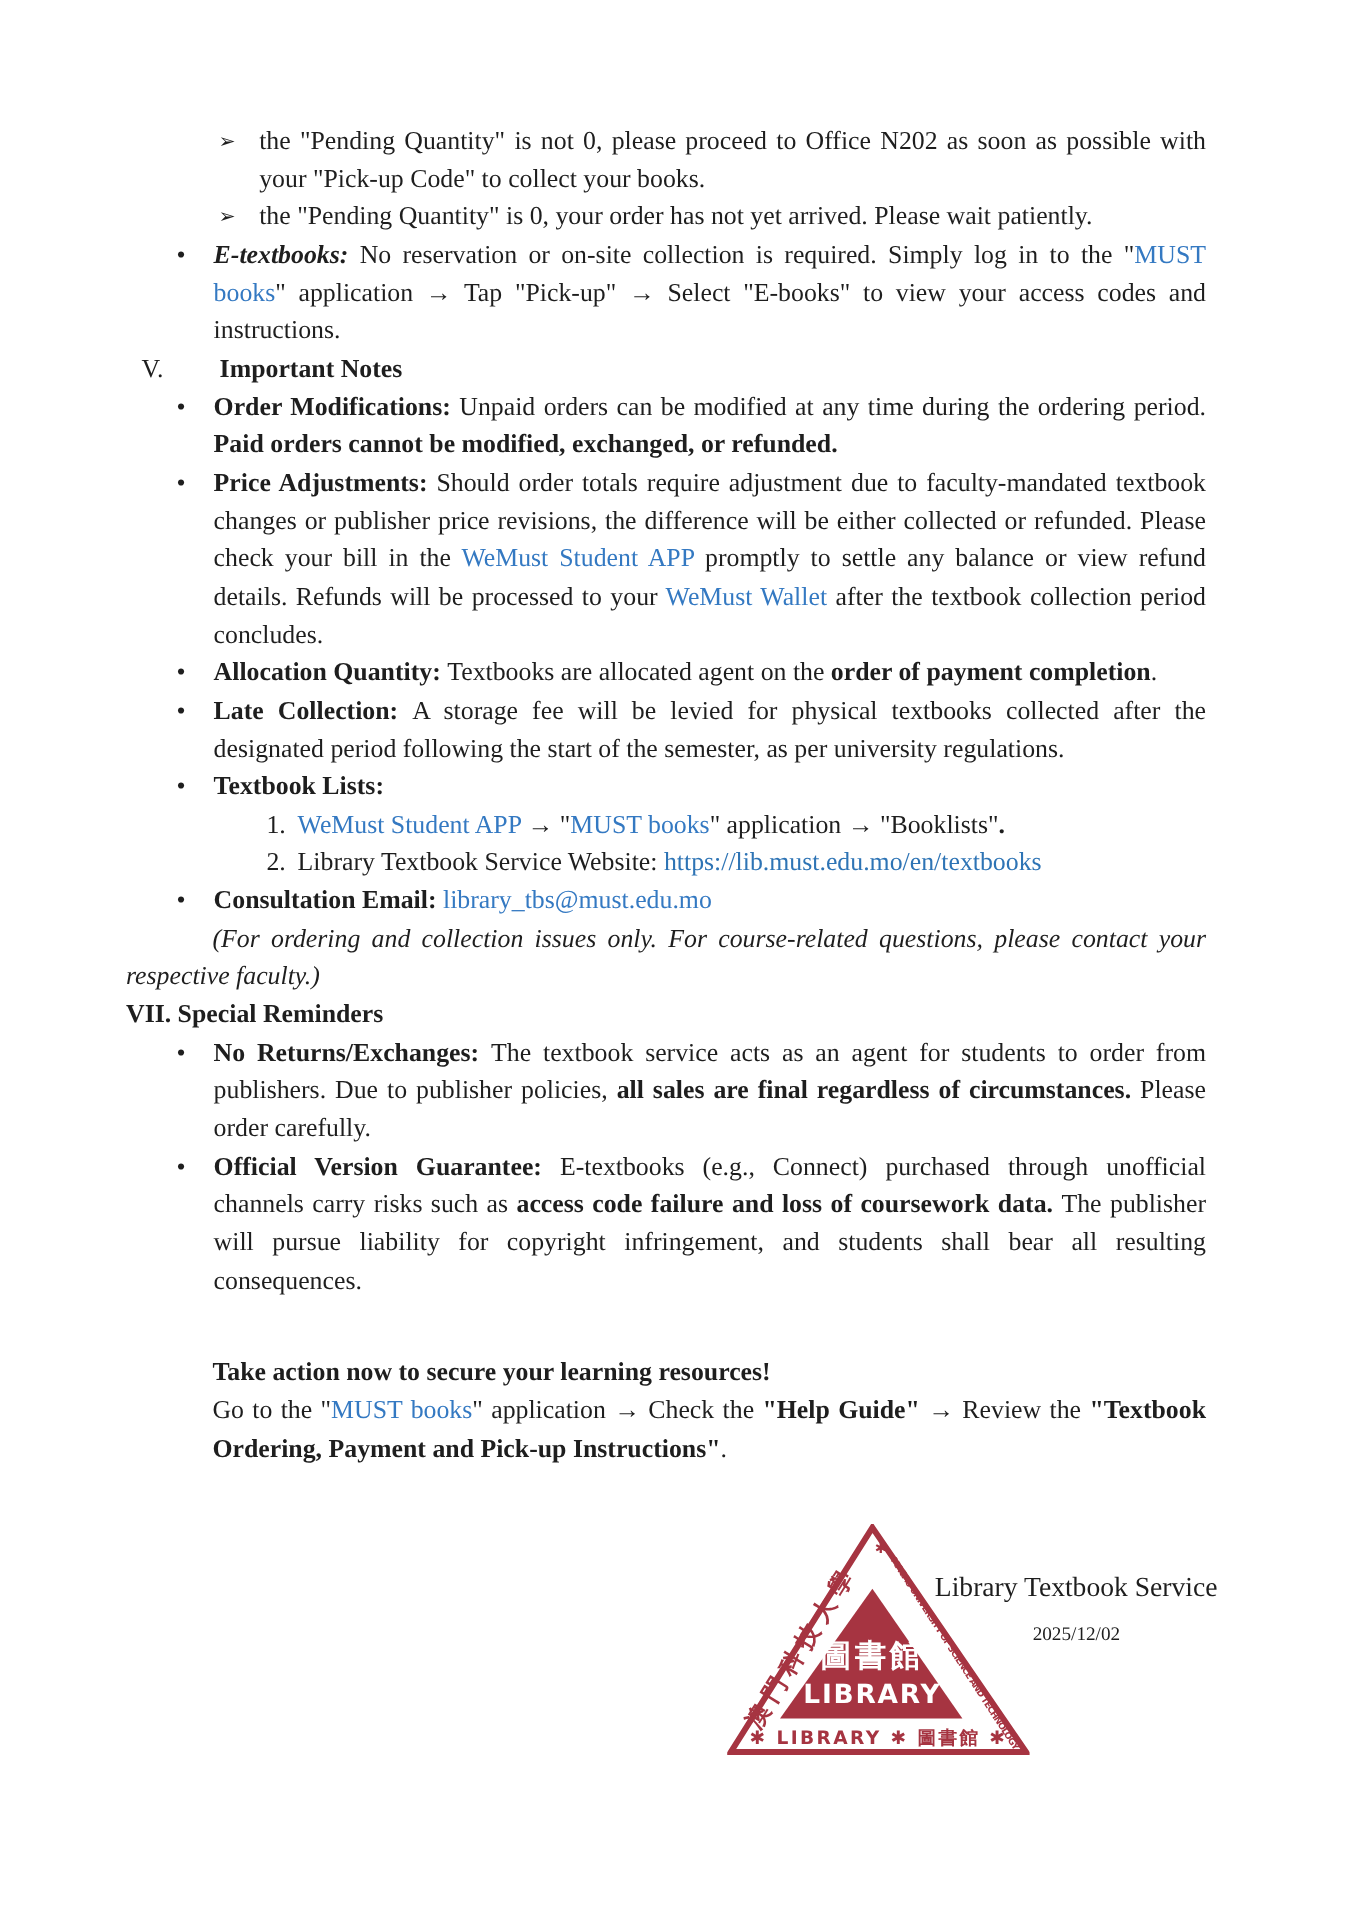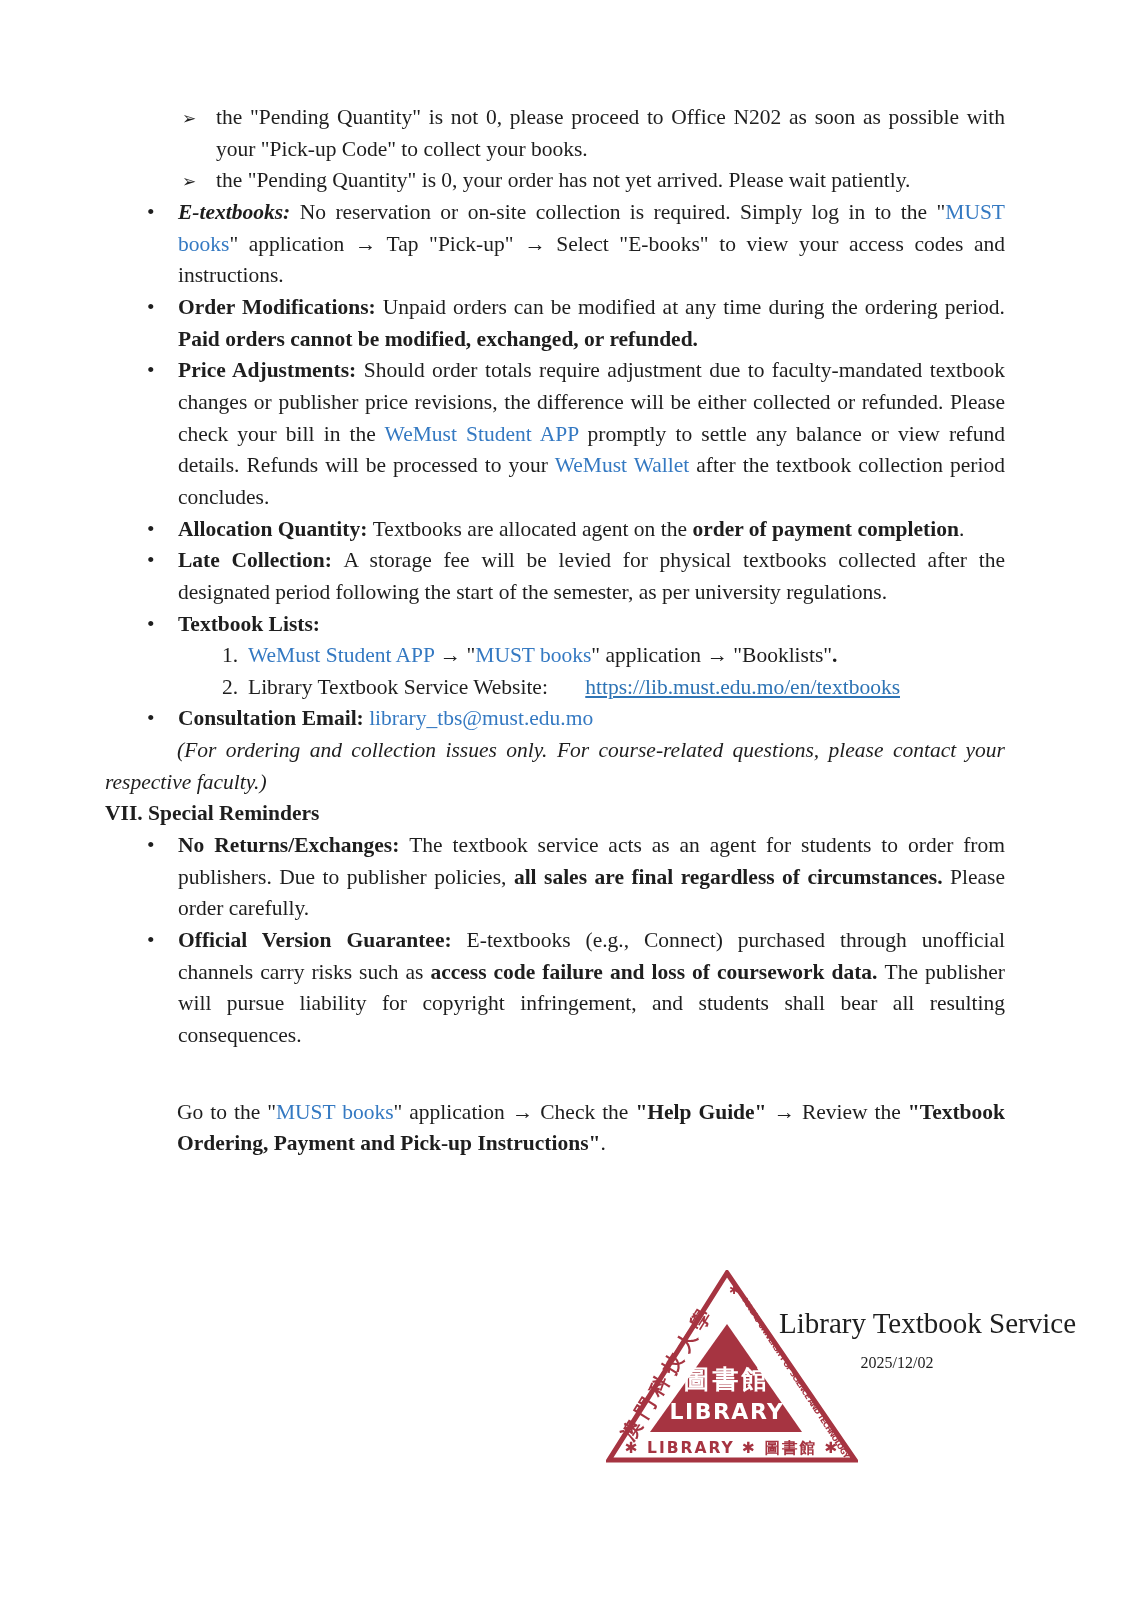--- a/index.html
+++ b/index.html
@@ -27,52 +27,54 @@
   .p.hnum > .mk{display:inline-block;width:65px;}
   .p.h{text-align:left;}
   .p.iindent{text-indent:72px;}
   .p.cta{padding-left:72px;}
   .spacer{height:45px;}
   .r-n{font-weight:normal;}
   .r-b{font-weight:bold;}
   .r-i{font-style:italic;}
   .r-bi{font-weight:bold;font-style:italic;}
   .r-l{color:var(--link);}
-  .r-lu{color:var(--url);text-decoration:underline;margin-left:32px;}
+  .r-lu{color:var(--url);}
   #stamp{position:absolute;left:606px;top:1270px;width:252px;height:194px;}
   #stamp svg{width:100%;height:100%;color:var(--stamp);}
   #service-line{
     position:absolute;left:779px;top:1310px;width:240px;
-    font-size:29px;line-height:26px;white-space:nowrap;
+    font-size:23px;line-height:26px;white-space:nowrap;
   }
   #date-line{
     position:absolute;left:779px;top:1350px;width:236px;
     text-align:center;font-size:16px;line-height:26px;
   }
 </style>
 </head>
 <body style="--link: #3479C2; --url: #2E74B5; --stamp: #A63441; background: rgb(255, 255, 255); color: rgb(30, 30, 30);">
 
 <div id="doc">
     <div class="p arrow"><span class="mk">➢</span><span class="r-n">the "Pending Quantity" is not 0, please proceed to Office N202 as soon as possible with your "Pick-up Code" to collect your books.</span></div>
     <div class="p arrow"><span class="mk">➢</span><span class="r-n">the "Pending Quantity" is 0, your order has not yet arrived. Please wait patiently.</span></div>
     <div class="p dot"><span class="mk">•</span><span class="r-bi">E-textbooks: </span><span class="r-n">No reservation or on-site collection is required. Simply log in to the "</span><span class="r-l">MUST books</span><span class="r-n">" application → Tap "Pick-up" → Select "E-books" to view your access codes and instructions.</span></div>
+    <div class="p hnum"><span class="mk">V.</span><span class="r-b">Important Notes</span></div>
     <div class="p dot"><span class="mk">•</span><span class="r-b">Order Modifications: </span><span class="r-n">Unpaid orders can be modified at any time during the ordering period. </span><span class="r-b">Paid orders cannot be modified, exchanged, or refunded.</span></div>
     <div class="p dot"><span class="mk">•</span><span class="r-b">Price Adjustments: </span><span class="r-n">Should order totals require adjustment due to faculty-mandated textbook changes or publisher price revisions, the difference will be either collected or refunded. Please check your bill in the </span><span class="r-l">WeMust Student APP</span><span class="r-n"> promptly to settle any balance or view refund details. Refunds will be processed to your </span><span class="r-l">WeMust Wallet</span><span class="r-n"> after the textbook collection period concludes.</span></div>
     <div class="p dot"><span class="mk">•</span><span class="r-b">Allocation Quantity: </span><span class="r-n">Textbooks are allocated agent on the </span><span class="r-b">order of payment completion</span><span class="r-n">.</span></div>
     <div class="p dot"><span class="mk">•</span><span class="r-b">Late Collection: </span><span class="r-n">A storage fee will be levied for physical textbooks collected after the designated period following the start of the semester, as per university regulations.</span></div>
     <div class="p dot"><span class="mk">•</span><span class="r-b">Textbook Lists:</span></div>
     <div class="p num"><span class="mk">1.</span><span class="r-l">WeMust Student APP</span><span class="r-n"> → "</span><span class="r-l">MUST books</span><span class="r-n">" application → "Booklists"</span><span class="r-b">.</span></div>
     <div class="p num"><span class="mk">2.</span><span class="r-n">Library Textbook Service Website: </span><span class="r-lu">https://lib.must.edu.mo/en/textbooks</span></div>
     <div class="p dot"><span class="mk">•</span><span class="r-b">Consultation Email: </span><span class="r-l">library_tbs@must.edu.mo</span></div>
     <div class="p iindent"><span class="r-i">(For ordering and collection issues only. For course-related questions, please contact your respective faculty.)</span></div>
     <div class="p h"><span class="r-b">VII. Special Reminders</span></div>
     <div class="p dot"><span class="mk">•</span><span class="r-b">No Returns/Exchanges: </span><span class="r-n">The textbook service acts as an agent for students to order from publishers. Due to publisher policies, </span><span class="r-b">all sales are final regardless of circumstances. </span><span class="r-n">Please order carefully.</span></div>
     <div class="p dot"><span class="mk">•</span><span class="r-b">Official Version Guarantee: </span><span class="r-n">E-textbooks (e.g., Connect) purchased through unofficial channels carry risks such as </span><span class="r-b">access code failure and loss of coursework data. </span><span class="r-n">The publisher will pursue liability for copyright infringement, and students shall bear all resulting consequences.</span></div>
     <div class="spacer"></div>
+    <div class="p cta"><span class="r-b">Take action now to secure your learning resources!</span></div>
     <div class="p cta"><span class="r-n">Go to the "</span><span class="r-l">MUST books</span><span class="r-n">" application → Check the </span><span class="r-b">"Help Guide"</span><span class="r-n"> → Review the </span><span class="r-b">"Textbook Ordering, Payment and Pick-up Instructions"</span><span class="r-n">.</span></div>
   </div>
 
 <div id="stamp">
   <svg viewBox="0 0 252 194" xmlns="http://www.w3.org/2000/svg">
     <polygon points="121,3 249,190 3,190" fill="#ffffff" stroke="currentColor" stroke-width="5"></polygon>
     <polygon points="121,54 196,162 44,162" fill="currentColor"></polygon>
     <text x="121" y="118" text-anchor="middle" font-size="26" letter-spacing="3" fill="#ffffff" font-family="DejaVu Sans, sans-serif" font-weight="bold">圖書館</text>
     <text x="121" y="149" text-anchor="middle" font-size="22" letter-spacing="1.5" fill="#ffffff" font-family="DejaVu Sans, sans-serif" font-weight="bold">LIBRARY</text>
     <text x="126" y="183" text-anchor="middle" font-size="15.5" letter-spacing="2" fill="currentColor" font-family="DejaVu Sans, sans-serif" font-weight="bold">✱ LIBRARY ✱ 圖書館 ✱</text>

